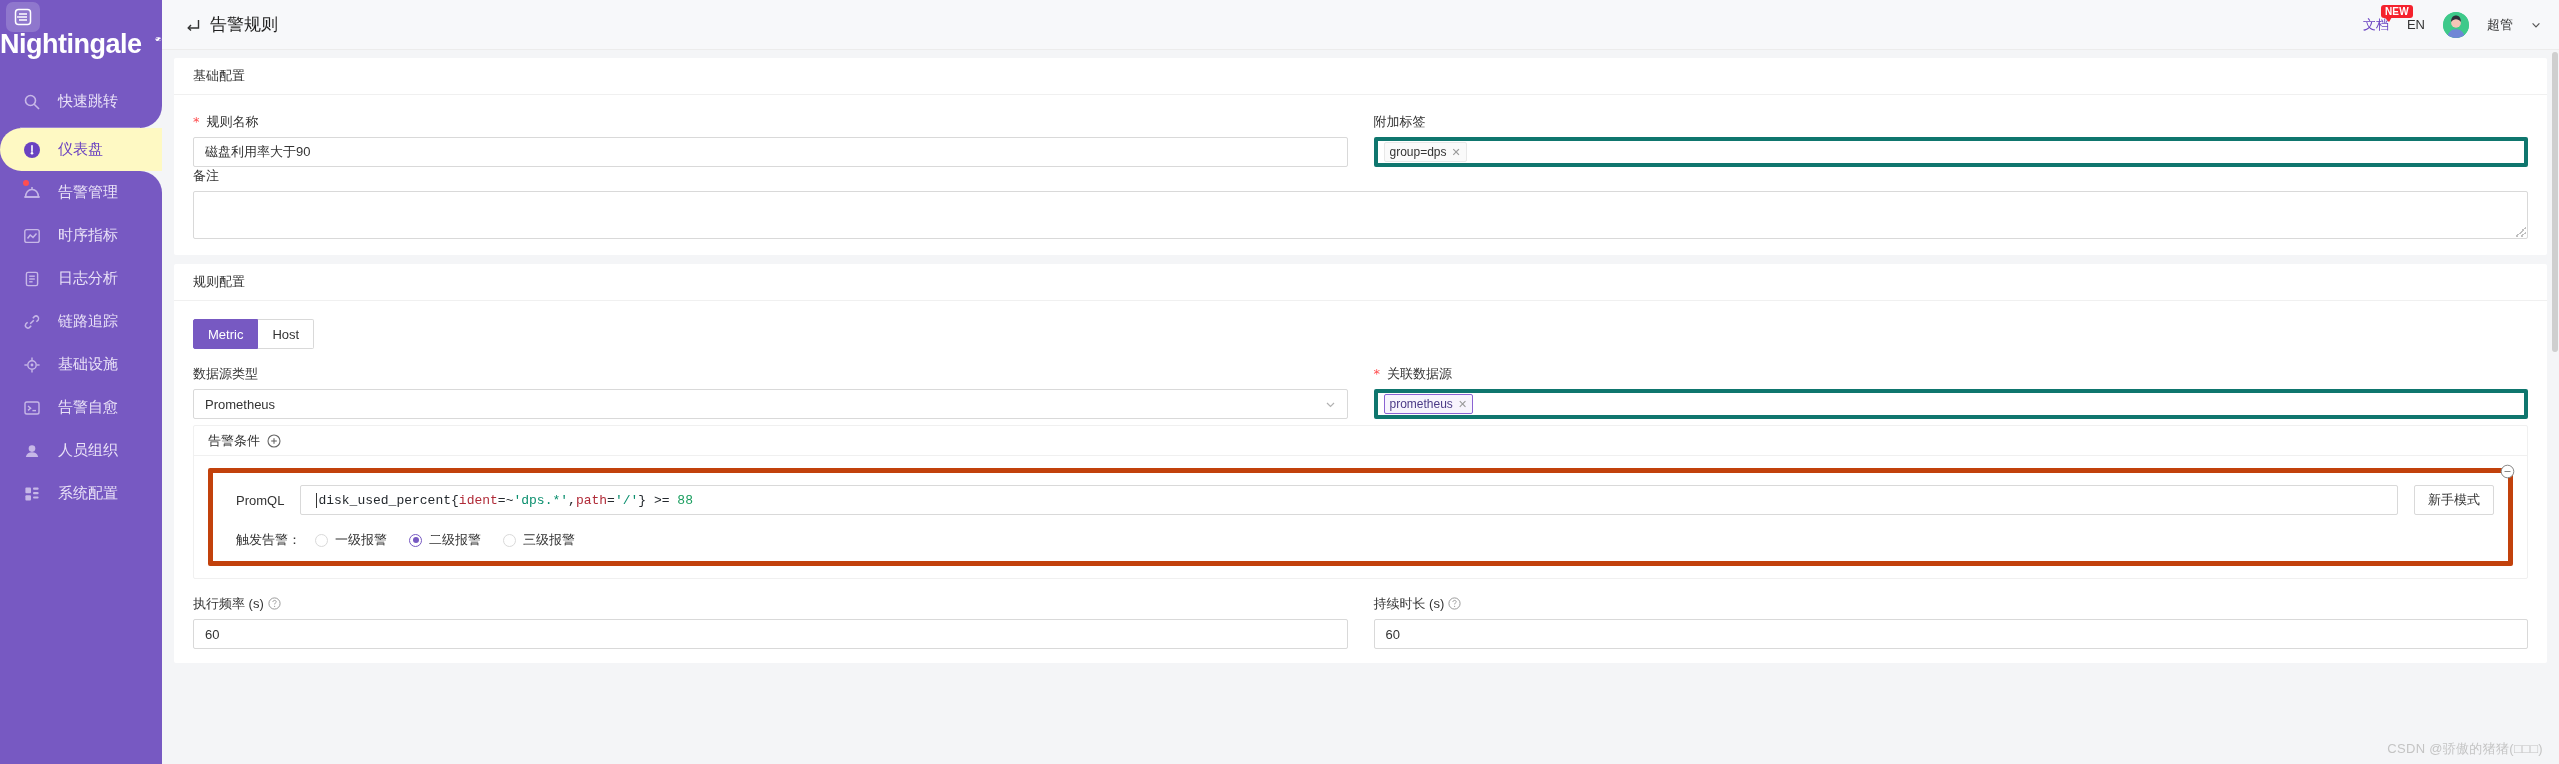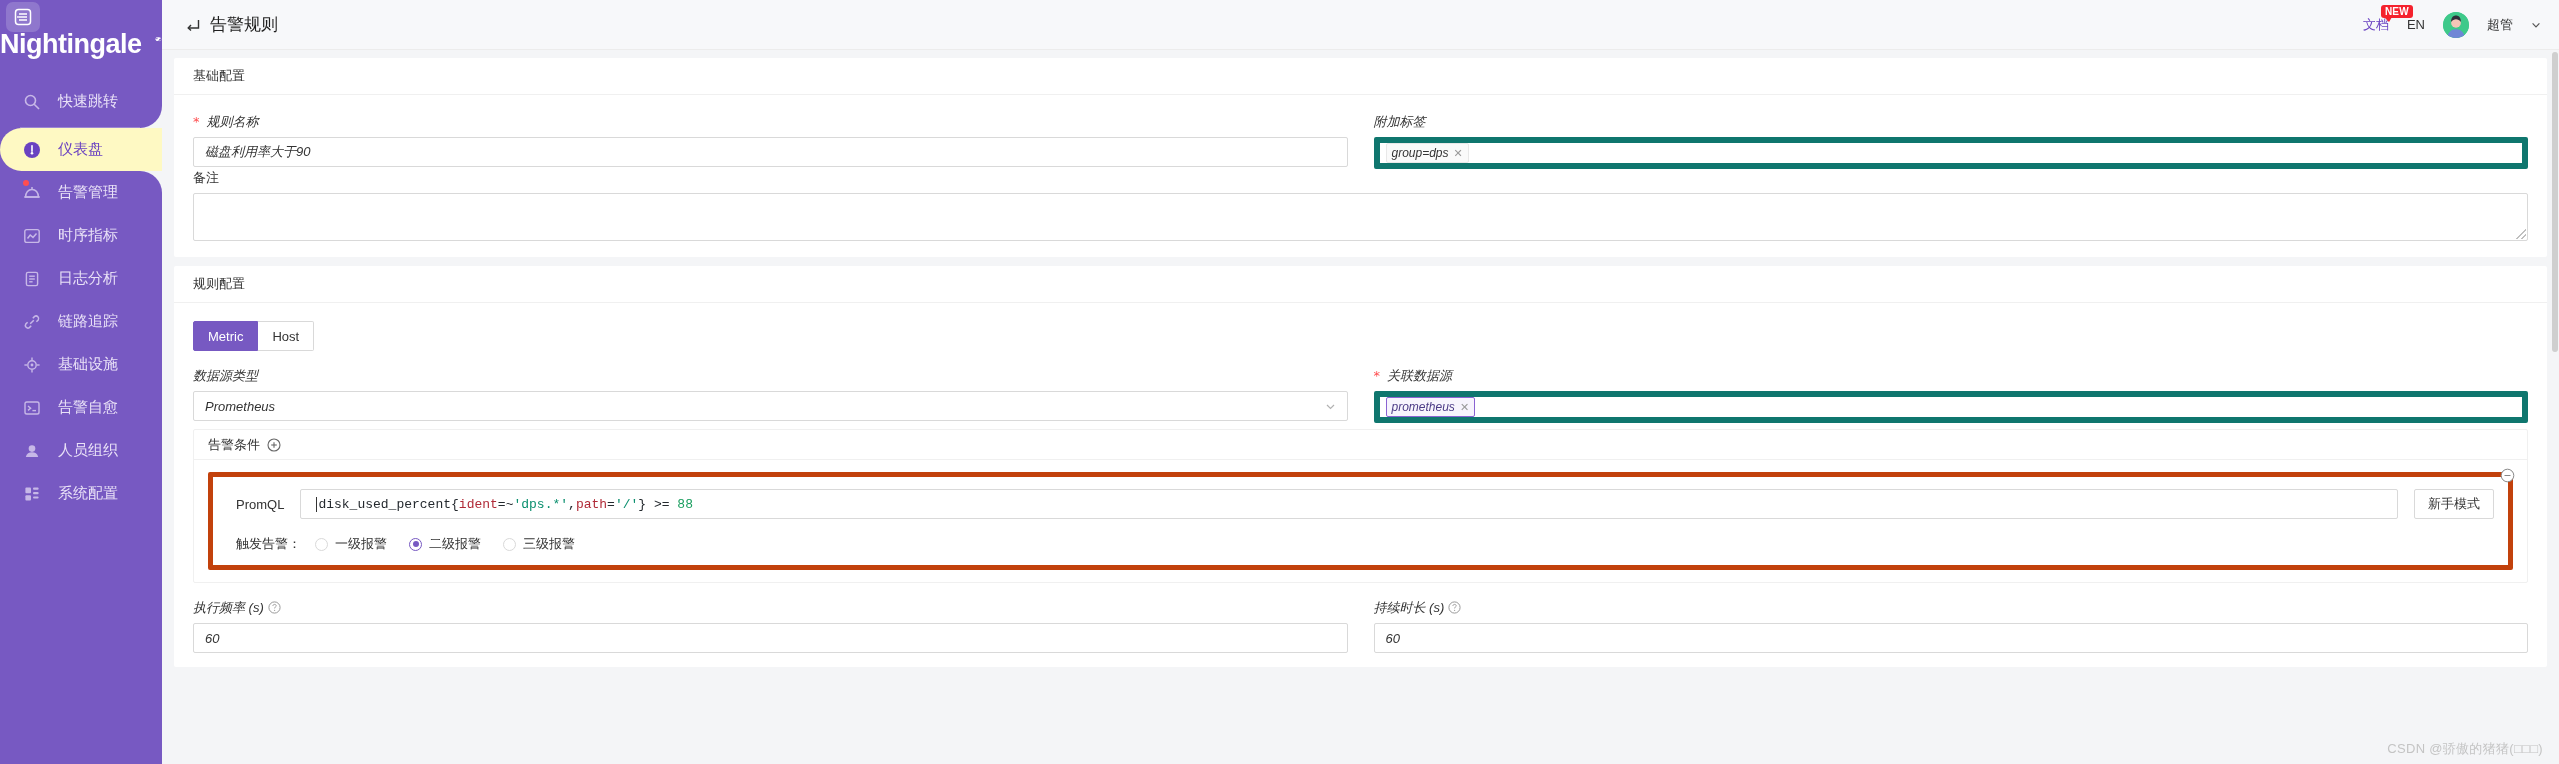--- a/index.html
+++ b/index.html
@@ -117,21 +117,21 @@
   .scroll-body { flex: 1; overflow: hidden; padding: 8px 12px 0 12px; }
 
   .card { background: #fff; border-radius: 2px; margin-bottom: 9px; }
   .card-head {
     height: 37px; display: flex; align-items: center;
     padding: 0 19px; font-size: 13px; color: #333;
     border-bottom: 1px solid #f0f0f0;
   }
   .card-body { padding: 18px 19px 14px 19px; }
 
-  .row2 { display: flex; gap: 26px; font-style: italic; }
+  .row2 { display: flex; gap: 26px; }
   .col { flex: 1; min-width: 0; }
   .field { margin-bottom: 14px; }
   .flabel {
     font-size: 13px; color: #333; margin-bottom: 7px;
     display: flex; align-items: center; gap: 4px; line-height: 17px;
   }
   .req::before { content: "*"; color: #ff4d4f; margin-right: 3px;
                  font-family: "DejaVu Sans", sans-serif; font-size: 13px; }
   .help-ico { width: 13px; height: 13px; display:inline-flex; }
   .help-ico svg { width: 13px; height: 13px; }
@@ -154,21 +154,21 @@
   .select {
     height: 30px; border: 1px solid #d9d9d9; border-radius: 2px;
     background: #fff; display: flex; align-items: center;
     padding: 0 11px; font-size: 13px; color: #333; width: 100%;
     justify-content: space-between; cursor: pointer;
   }
   .select .arrow { width: 11px; height: 11px; opacity: .45; }
   .select .arrow svg { width: 11px; height: 11px; display:block; }
 
   .tagbox {
-    min-height: 30px; border: 6px solid #0f766e; border-radius: 2px;
+    min-height: 30px; border: 4px solid #0f766e; border-radius: 2px;
     background: #fff; display: flex; align-items: center;
     padding: 0 6px; gap: 5px; width: 100%;
   }
   .tag {
     display: inline-flex; align-items: center; gap: 5px;
     background: #fafafa; border: 1px solid #e8e8e8; border-radius: 2px;
     height: 20px; padding: 0 5px; font-size: 12px; color: #333;
   }
   .tag.accent { background: #f7f4fd; border-color: #8a63d2; color: #4b3a86; }
   .tag .x { font-size: 11px; color: #999; cursor: pointer; line-height: 1; }

